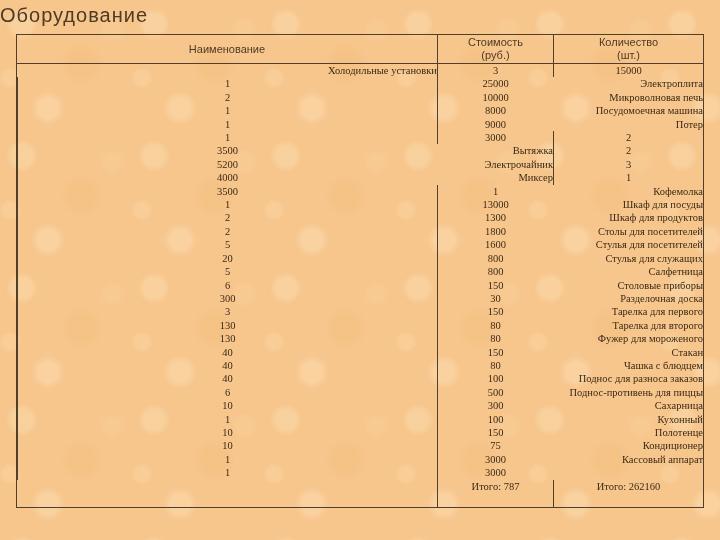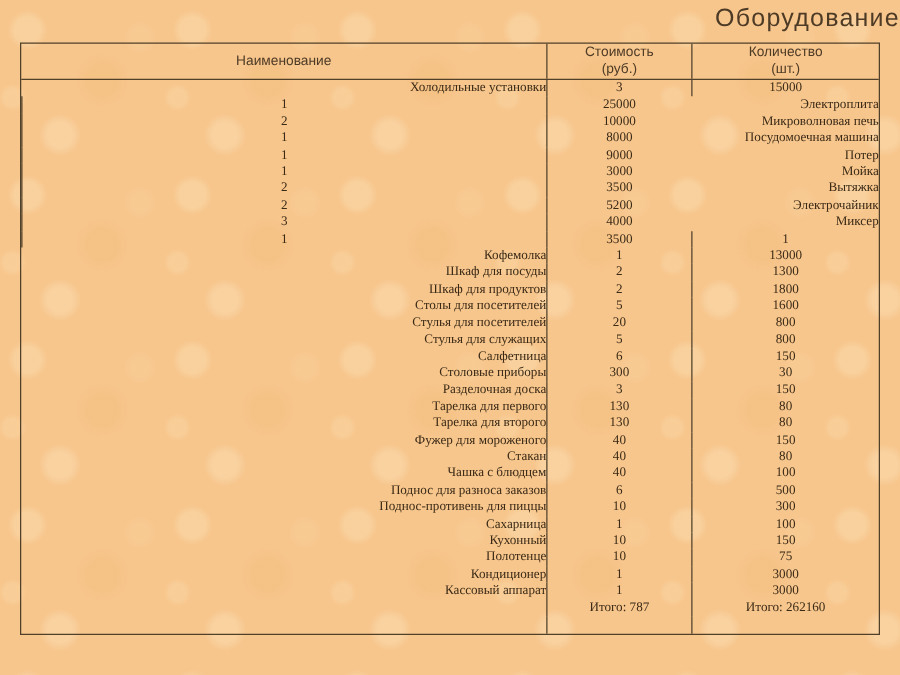--- a/index.html
+++ b/index.html
@@ -12,21 +12,21 @@
       radial-gradient(circle 16px at 22px 24px, rgba(251,218,170,.55) 0 10px, rgba(251,218,170,0) 16px),
       radial-gradient(circle 22px at 82px 64px, rgba(243,188,124,.38) 0 13px, rgba(243,188,124,0) 22px),
       radial-gradient(circle 17px at 48px 108px, rgba(251,221,178,.5) 0 10px, rgba(251,221,178,0) 17px),
       radial-gradient(circle 13px at 112px 30px, rgba(248,206,152,.5) 0 8px, rgba(248,206,152,0) 13px),
       radial-gradient(circle 11px at 10px 78px, rgba(250,214,164,.45) 0 7px, rgba(250,214,164,0) 11px);
     background-size:132px 132px;
     font-family:"Liberation Serif", serif;
   }
   .title{
     position:absolute; top:4px; left:0; width:100%;
-    text-align:right;
+    text-align:left;
     font-family:"Liberation Sans", sans-serif;
     font-size:20px; font-weight:400; letter-spacing:1px;
     color:#4e3b26;
   }
   .tbl{
     position:absolute; left:16px; top:34px;
     width:688px; height:474px;
     box-sizing:border-box;
     border:1px solid #50402a;
     display:flex; flex-direction:column;
@@ -93,21 +93,20 @@
         <div class="c c-cost bl">10000</div>
         <div class="c c-name">Микроволновая печь</div>
         <div class="c c-qty bl">1</div>
         <div class="c c-cost bl">8000</div>
         <div class="c c-name">Посудомоечная машина</div>
         <div class="c c-qty bl">1</div>
         <div class="c c-cost bl">9000</div>
         <div class="c c-name">Потер</div>
         <div class="c c-qty bl">1</div>
         <div class="c c-cost bl">3000</div>
-        <div class="c c-name">Мойка</div>
         <div class="c c-qty bl">2</div>
         <div class="c c-cost bl">3500</div>
         <div class="c c-name">Вытяжка</div>
         <div class="c c-qty bl">2</div>
         <div class="c c-cost bl">5200</div>
         <div class="c c-name">Электрочайник</div>
         <div class="c c-qty bl">3</div>
         <div class="c c-cost bl">4000</div>
         <div class="c c-name">Миксер</div>
         <div class="c c-qty bl">1</div>

